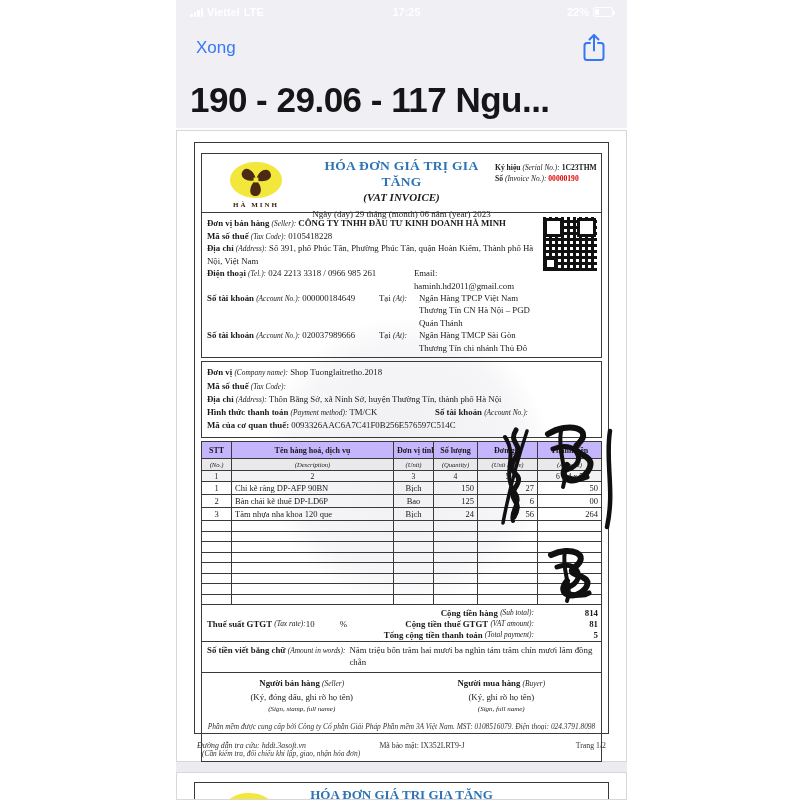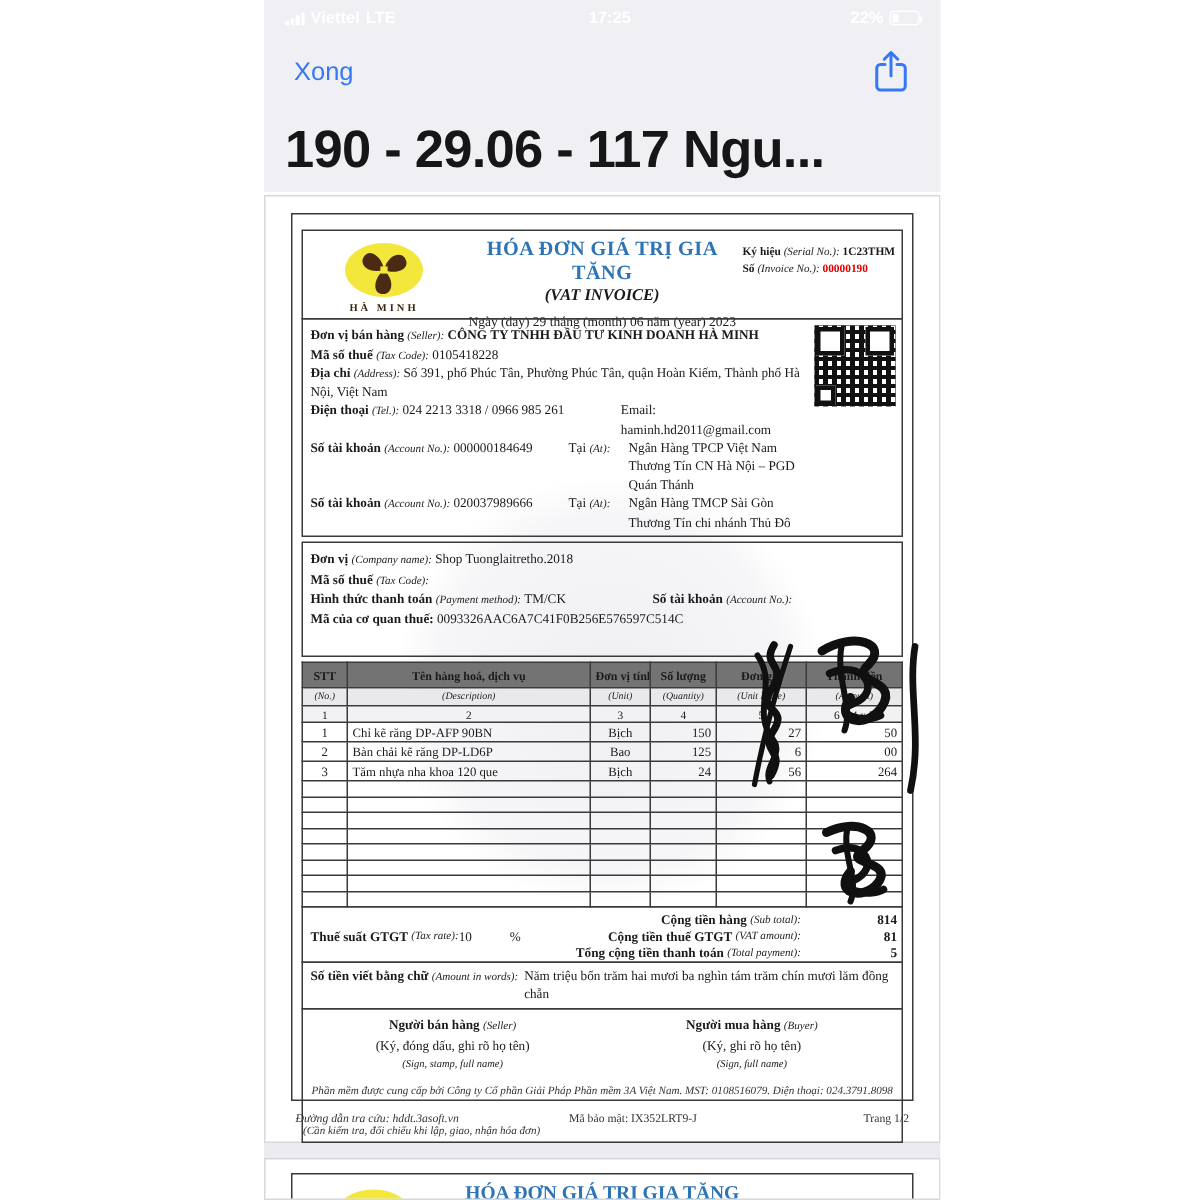--- a/index.html
+++ b/index.html
@@ -88,21 +88,21 @@
   .qr::before { left:1px; top:1px; }
   .qr::after { right:1px; top:1px; }
   .qr .c3 { position:absolute; left:1px; bottom:1px; width:13px; height:13px;
             border:3px solid #111; background:#fff; }
 
   
   table.items { width:100%; border-collapse:collapse; margin-top:3px; table-layout:fixed;
                 font-size:8.5px; }
   table.items th, table.items td { border:1px solid #3a3a3a; padding:0 3px; overflow:hidden;
                 white-space:nowrap; }
-  tr.h1 th { background:#737373; font-weight:bold; height:17px; font-size:8px; text-align:center; }
+  tr.h1 th { background:#c4b5fd; font-weight:bold; height:17px; font-size:8px; text-align:center; }
   tr.h2 td { background:#e9e9ec; font-style:italic; font-size:6.6px; height:12px; text-align:center; }
   tr.h3 td { background:#f2f2f4; font-size:7.6px; height:11px; text-align:center; }
   tr.item td { height:13px; }
   tr.empty td { height:10.5px; }
   .tr-r { text-align:right; }
   .tr-c { text-align:center; }
 
   
   .totals { height:38px; margin-top:-1px; padding:2px 3px 0 5px; font-size:8.8px; }
   .t-row { display:flex; align-items:center; height:11px; }
@@ -265,20 +265,25 @@
         <div class="box buyer">
           <div>
             <span class="lbl">Đơn vị</span>
             <span class="en">(Company name):</span>
             <span>Shop Tuonglaitretho.2018</span>
           </div>
           <div>
             <span class="lbl">Mã số thuế</span>
             <span class="en">(Tax Code):</span>
             <span></span>
+          </div>
+          <div>
+            <span class="lbl">Địa chỉ</span>
+            <span class="en">(Address):</span>
+            <span>Thôn Bằng Sở, xã Ninh Sở, huyện Thường Tín, thành phố Hà Nội</span>
           </div>
           <div class="row-flex">
             <span style="width:228px">
               <span class="lbl">Hình thức thanh toán</span>
               <span class="en">(Payment method):</span>
               <span>TM/CK</span>
             </span>
             <span>
               <span class="lbl">Số tài khoản</span>
               <span class="en">(Account No.):</span>
@@ -328,21 +333,21 @@
           <tr class="item">
             <td class="tr-c">1</td>
             <td>Chỉ kẽ răng DP-AFP 90BN</td>
             <td class="tr-c">Bịch</td>
             <td class="tr-r">150</td>
             <td class="tr-r">27</td>
             <td class="tr-r">50</td>
           </tr>
           <tr class="item">
             <td class="tr-c">2</td>
-            <td>Bàn chải kẽ răng DP-LD6P</td>
+            <td>Bàn chải kẽ thuế DP-LD6P</td>
             <td class="tr-c">Bao</td>
             <td class="tr-r">125</td>
             <td class="tr-r">6</td>
             <td class="tr-r">00</td>
           </tr>
           <tr class="item">
             <td class="tr-c">3</td>
             <td>Tăm nhựa nha khoa 120 que</td>
             <td class="tr-c">Bịch</td>
             <td class="tr-r">24</td>

